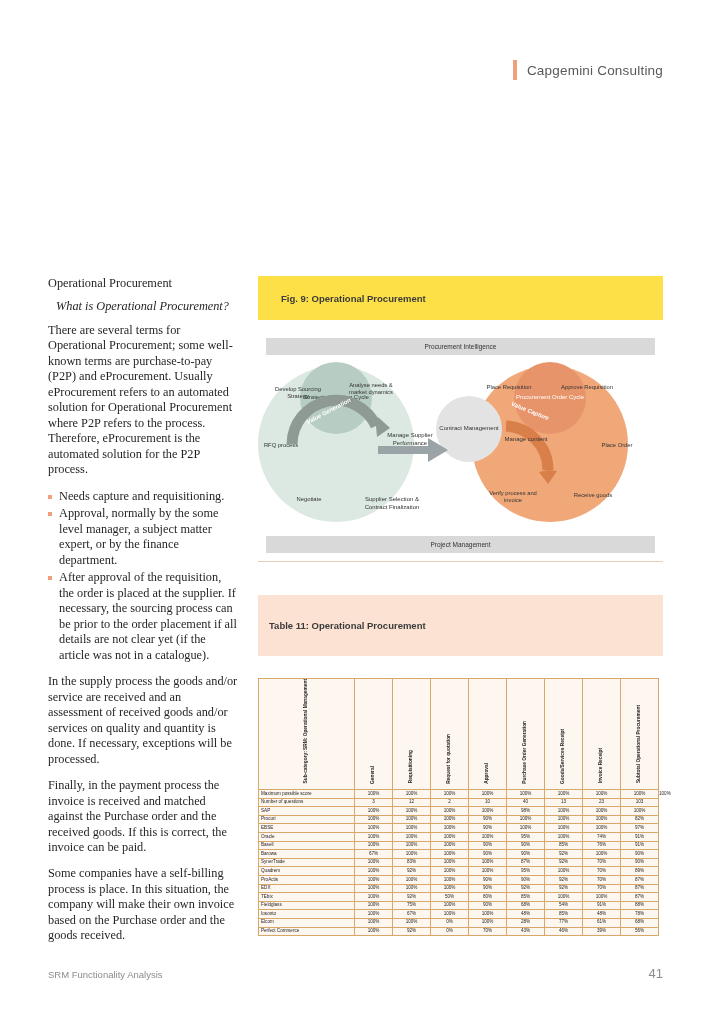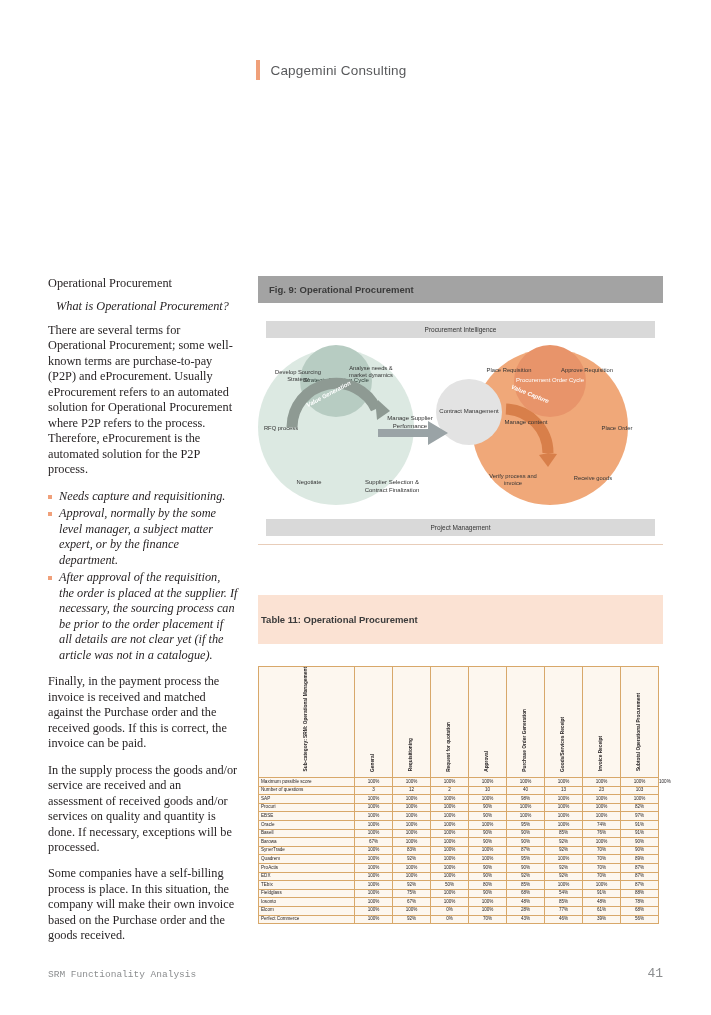--- a/index.html
+++ b/index.html
@@ -10,65 +10,65 @@
     font-family: "Liberation Serif", serif;
     color: #231f20;
     position: relative;
     overflow: hidden;
   }
   .page { position:absolute; inset:0; }
 
   
   .header {
     position:absolute; left:0; right:0; top:60px;
-    display:flex; justify-content:center; align-items:center;
+    display:flex; justify-content:flex-end; align-items:center;
     padding-right:48px;
   }
   .header-bar {
     width:4px; height:20px; background:#f0a07a; margin-right:10px;
   }
   .header-title {
     font-family:"Liberation Sans", sans-serif;
     font-size:13.5px; color:#58595b; letter-spacing:.2px;
   }
 
   
   .footer {
     position:absolute; left:48px; right:48px; bottom:34px;
     display:flex; justify-content:space-between; align-items:baseline;
-    font-family:Liberation Mono, monospace;
+    font-family:Liberation Sans, sans-serif;
     font-size:9.5px; color:#8b8d8f;
   }
   .footer-page { color:#8b8d8f; font-size:13px; }
 
   
   .left-col {
     position:absolute; left:48px; top:276px; width:190px;
     font-size:12.3px; line-height:1.26;
     text-align:left;
   }
   .left-col h3 { font-size:12.3px; font-weight:400; margin:0; }
   .left-col .ital { font-style:italic; margin:8px; }
   .left-col p { margin:0 0 11px 0; }
   ul.bullets { list-style:none; margin:0 0 11px 0; padding:0; }
   ul.bullets li {
-    position:relative; padding-left:11px; margin-bottom:2px;font-style:italic;
+    position:relative; padding-left:11px; margin-bottom:2px;
   }
   ul.bullets li:before {
     content:""; position:absolute; left:0; top:6px;
     width:4px; height:4px; background:#f0a07a;
   }
 
   
   .fig-box {
     position:absolute; left:258px; top:276px; width:405px;
   }
   .fig-caption {
-    background:#a3a3a3; height:27px; display:flex; align-items:center;
-    padding-left:11px;
+    background:#fde047; height:44px; display:flex; align-items:center;
+    padding-left:23px;
     font-family:"Liberation Sans", sans-serif;
     font-size:9.5px; font-weight:bold; color:#3b3b3b;
   }
   .fig-body {
     border-bottom:1px solid #e8cdb9;
     padding: 18px 0 14px 0;
     position:relative; height:242px;
   }
 
   .band {
@@ -112,22 +112,22 @@
     font-size:6px; color:#fff; font-style:italic; font-weight:bold;
   }
   .side-text {
     position:absolute; font-family:"Liberation Sans", sans-serif;
     font-size:6px; color:#333; text-align:center; line-height:1.3; width:60px;
   }
 
   
   .tbl-box { position:absolute; left:258px; top:595px; width:405px; }
   .tbl-caption {
-    background:#fbe2d3; height:49px; display:flex; align-items:center;
-    padding-left:3px;
+    background:#fbe2d3; height:61px; display:flex; align-items:center;
+    padding-left:11px;
     font-family:"Liberation Sans", sans-serif;
     font-size:9.5px; font-weight:bold; color:#3b3b3b;
   }
   .tbl-wrap { padding-top:22px; }
   table.matrix {
     border-collapse:collapse;
     font-family:"Liberation Sans", sans-serif;
     font-size:4.6px; color:#231f20;
     width:400px;
     table-layout:fixed;
@@ -174,22 +174,22 @@
 
   <div class="left-col">
     <h3>Operational Procurement</h3>
     <p class="ital">What is Operational Procurement?</p>
     <p>There are several terms for Operational Procurement; some well-known terms are purchase-to-pay (P2P) and eProcurement. Usually eProcurement refers to an automated solution for Operational Procurement where P2P refers to the process. Therefore, eProcurement is the automated solution for the P2P process.</p>
     <ul class="bullets">
       <li>Needs capture and requisitioning.</li>
       <li>Approval, normally by the some level manager, a subject matter expert, or by the finance department.</li>
       <li>After approval of the requisition, the order is placed at the supplier. If necessary, the sourcing process can be prior to the order placement if all details are not clear yet (if the article was not in a catalogue).</li>
     </ul>
+    <p>In the supply process the goods and/or service are received and an assessment of received goods and/or services on quality and quantity is done. If necessary, exceptions will be processed.</p>
     <p>Finally, in the payment process the invoice is received and matched against the Purchase order and the received goods. If this is correct, the invoice can be paid.</p>
-    <p>In the supply process the goods and/or service are received and an assessment of received goods and/or services on quality and quantity is done. If necessary, exceptions will be processed.</p>
     <p>Some companies have a self-billing process is place. In this situation, the company will make their own invoice based on the Purchase order and the goods received.</p>
   </div>
 
   <div class="fig-box">
     <div class="fig-caption">Fig. 9: Operational Procurement</div>
     <div class="fig-body">
 
       <div class="band band-top">Procurement Intelligence</div>
       <div class="band band-bottom">Project Management</div>
 

